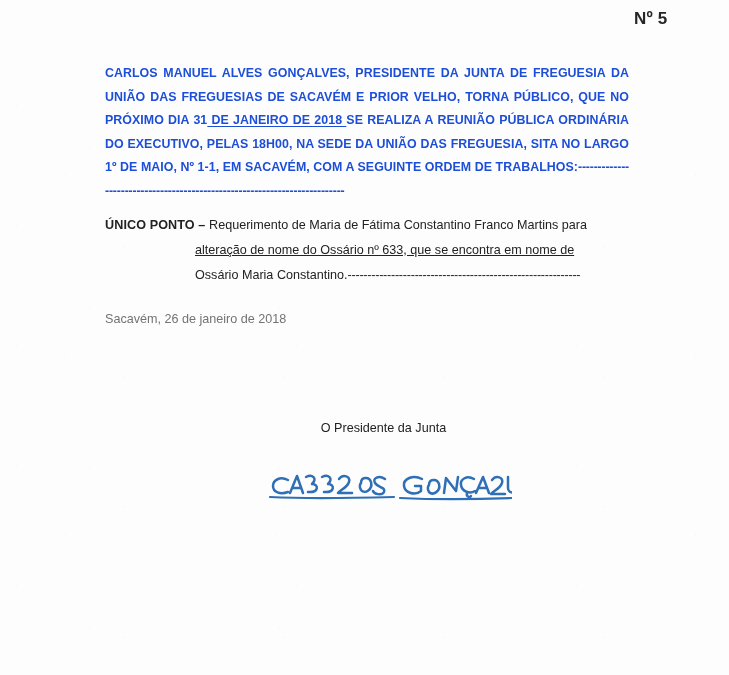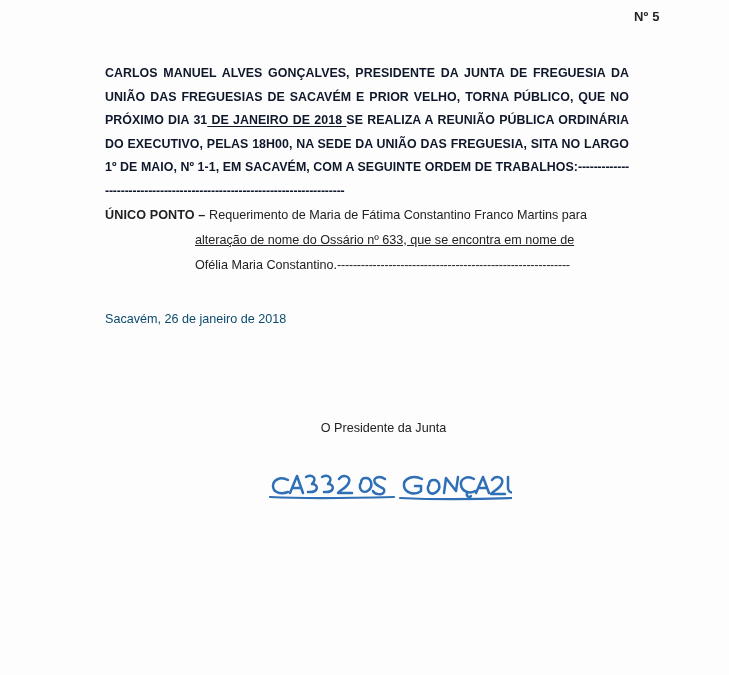--- a/index.html
+++ b/index.html
@@ -24,55 +24,55 @@
     width: 729px;
     height: 675px;
     background: #fdfdfd;
   }
 
   
   .doc-number {
     position: absolute;
     top: 9px;
     left: 598px;
-    font-size: 13px;
+    font-size: 17px;
     font-weight: bold;
     letter-spacing: 0.2px;
     color: #262626;
     white-space: nowrap;
     padding-left: 36px;
   }
 
   
   .preamble {
     position: absolute;
     top: 62px;
     left: 105px;
     width: 524px;
     font-size: 12.4px;
     font-weight: bold;
     line-height: 23.5px;
     text-align: justify;
     text-justify: inter-word;
     letter-spacing: 0.05px;
-    color: #0f172a;
+    color: #1d4ed8;
   }
   .preamble .u {
     text-decoration: underline;
     text-underline-offset: 2px;
   }
   .preamble .dashfill {
     letter-spacing: -0.2px;
     font-weight: bold;
   }
 
   
   .item-block {
     position: absolute;
-    top: 203px;
+    top: 213px;
     left: 105px;
     width: 524px;
     font-size: 12.6px;
     line-height: 25px;
     color: #222222;
     text-align: justify;
     text-justify: inter-word;
   }
   .item-block .lead {
     font-weight: bold;
@@ -94,21 +94,21 @@
   .item-line .dashfill {
     letter-spacing: -0.25px;
   }
 
   
   .place-date {
     position: absolute;
     top: 312px;
     left: 105px;
     font-size: 12.6px;
-    color: #0c4a6e;
+    color: #737373;
     white-space: nowrap;
   }
 
   
   .sign-title {
     position: absolute;
     top: 421px;
     left: 16px;
     width: 729px;
     text-align: center;
@@ -173,21 +173,21 @@
 
   <div class="doc-number">Nº 5</div>
 
   <div class="preamble">
     <span>CARLOS MANUEL ALVES GONÇALVES, PRESIDENTE DA JUNTA DE FREGUESIA DA UNIÃO DAS FREGUESIAS DE SACAVÉM E PRIOR VELHO, TORNA PÚBLICO, QUE NO PRÓXIMO DIA 31</span><span class="u"> DE JANEIRO DE 2018 </span><span>SE REALIZA A REUNIÃO PÚBLICA ORDINÁRIA DO EXECUTIVO, PELAS 18H00, NA SEDE DA UNIÃO DAS FREGUESIA, SITA NO LARGO 1º DE MAIO, Nº 1-1, EM SACAVÉM, COM A SEGUINTE ORDEM DE TRABALHOS:</span><span class="dashfill">--------------------------------------------------------------------------</span>
   </div>
 
   <div class="item-block">
     <span class="item-line"><span class="lead">ÚNICO PONTO</span><span class="lead"> – </span><span>Requerimento de Maria de Fátima Constantino Franco Martins para</span></span>
     <span class="item-line indented">alteração de nome do Ossário nº 633, que se encontra em nome de</span>
-    <span class="item-line last"><span>Ofélia Maria Constantino.</span><span class="dashfill">-----------------------------------------------------------</span></span>
+    <span class="item-line last"><span>Ossário Maria Constantino.</span><span class="dashfill">-----------------------------------------------------------</span></span>
   </div>
 
   <div class="place-date">Sacavém, 26 de janeiro de 2018</div>
 
   <div class="sign-title">
     <span class="sign-title-inner">O Presidente da Junta</span>
   </div>
 
   <div class="signature-wrap">
     <svg class="signature-svg" viewBox="0 0 250 48" aria-hidden="true">

